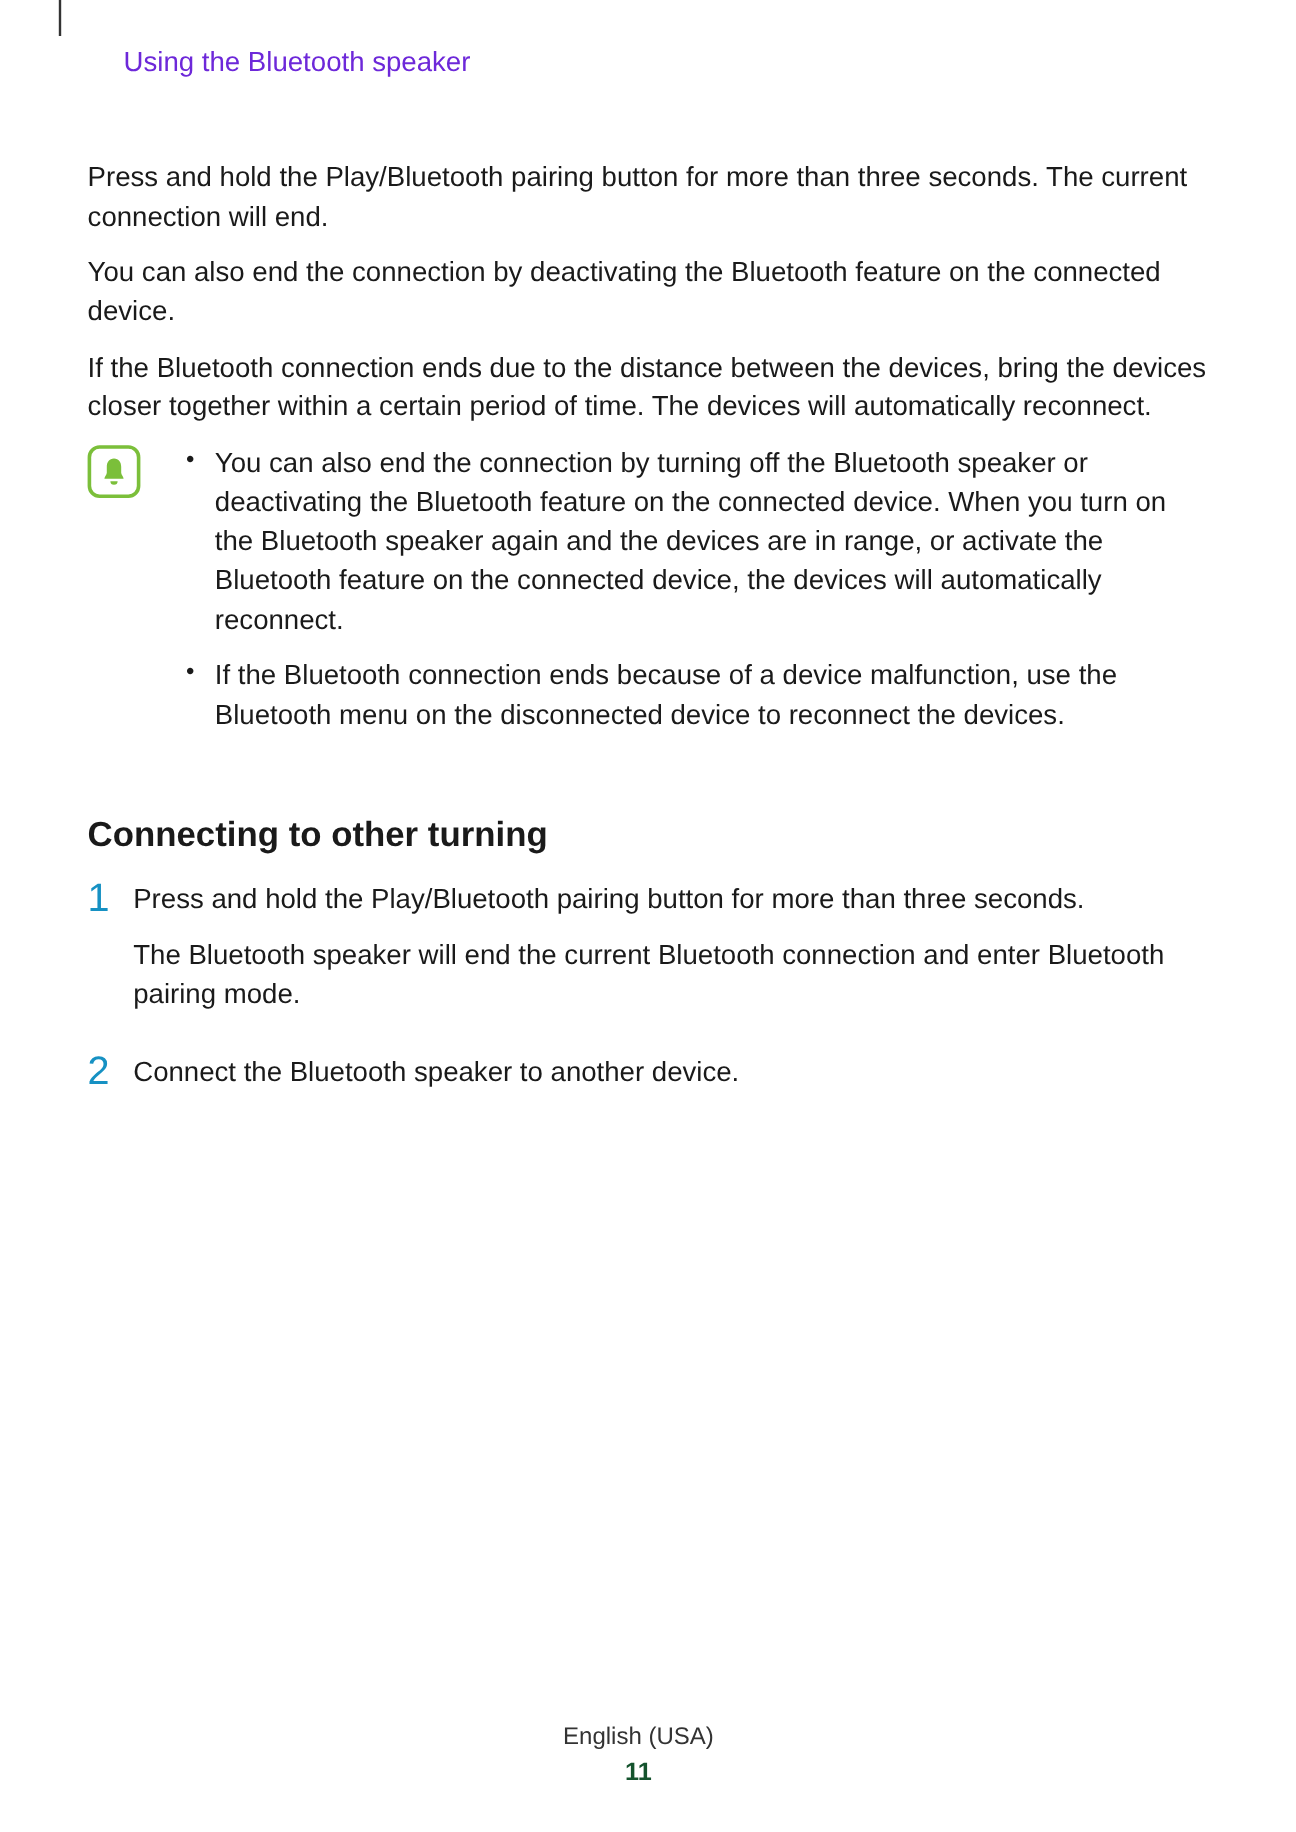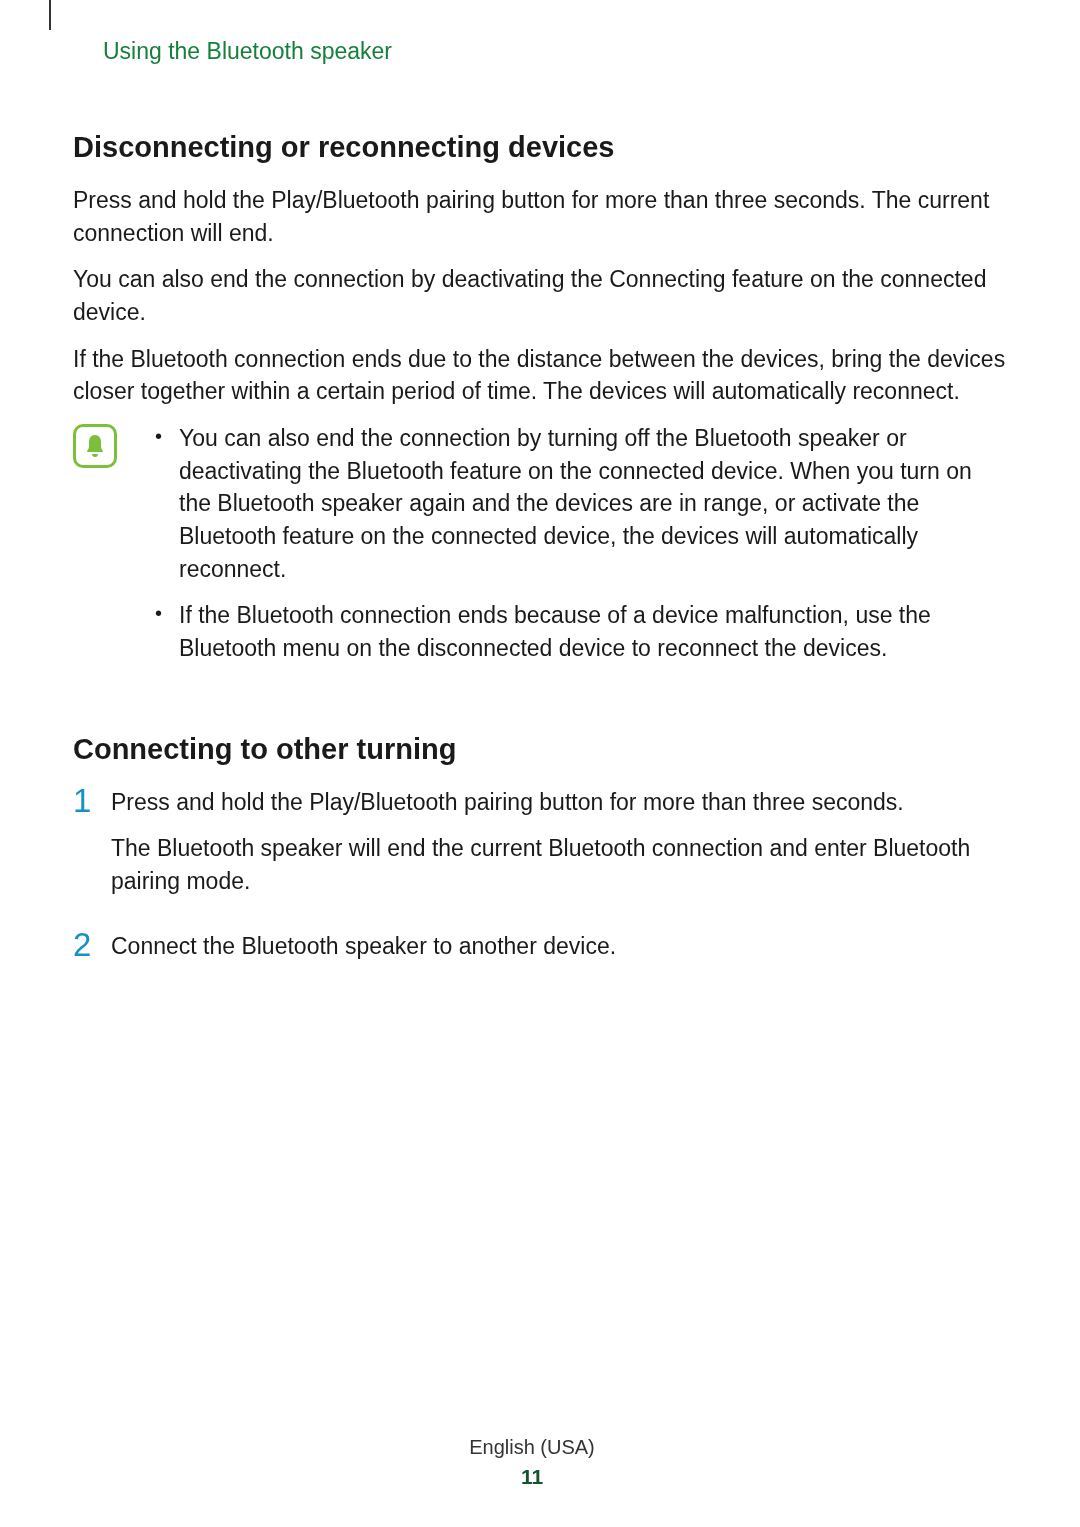--- a/index.html
+++ b/index.html
@@ -20,21 +20,21 @@
     left: 49px;
     top: 0;
     width: 2px;
     height: 30px;
     background: #333;
   }
   .page {
     padding: 30px 73px 0 73px;
   }
   .header-label {
-    color: #15803d;
+    color: #6d28d9;
     font-size: 23px;
     margin-left: 30px;
     margin-top: 8px;
     margin-bottom: 66px;
     font-weight: 400;
   }
   .section-heading {
     font-size: 29px;
     font-weight: 700;
     color: #1a1a1a;
@@ -129,24 +129,23 @@
 </style>
 </head>
 <body>
 
 <div class="rule-mark"></div>
 
 <div class="page">
 
   <div class="header-label">Using the Bluetooth speaker</div>
 
-  <h2 class="section-heading">Disconnecting or reconnecting devices</h2>
 
   <p class="body-para">Press and hold the Play/Bluetooth pairing button for more than three seconds. The current connection will end.</p>
-  <p class="body-para">You can also end the connection by deactivating the Connecting feature on the connected device.</p>
+  <p class="body-para">You can also end the connection by deactivating the Bluetooth feature on the connected device.</p>
   <p class="body-para">If the Bluetooth connection ends due to the distance between the devices, bring the devices closer together within a certain period of time. The devices will automatically reconnect.</p>
 
   <div class="note-block">
     <div class="note-icon-wrap">
       <svg viewBox="0 0 24 26">
         <path d="M12 2 C8 2 6 5 6 9 L6 14 C6 16 4 17 4 19 L20 19 C20 17 18 16 18 14 L18 9 C18 5 16 2 12 2 Z" fill="#7bbf3a"></path>
         <path d="M9 21 C9 23 10 24 12 24 C14 24 15 23 15 21 Z" fill="#7bbf3a"></path>
       </svg>
     </div>
     <ul class="note-list">

